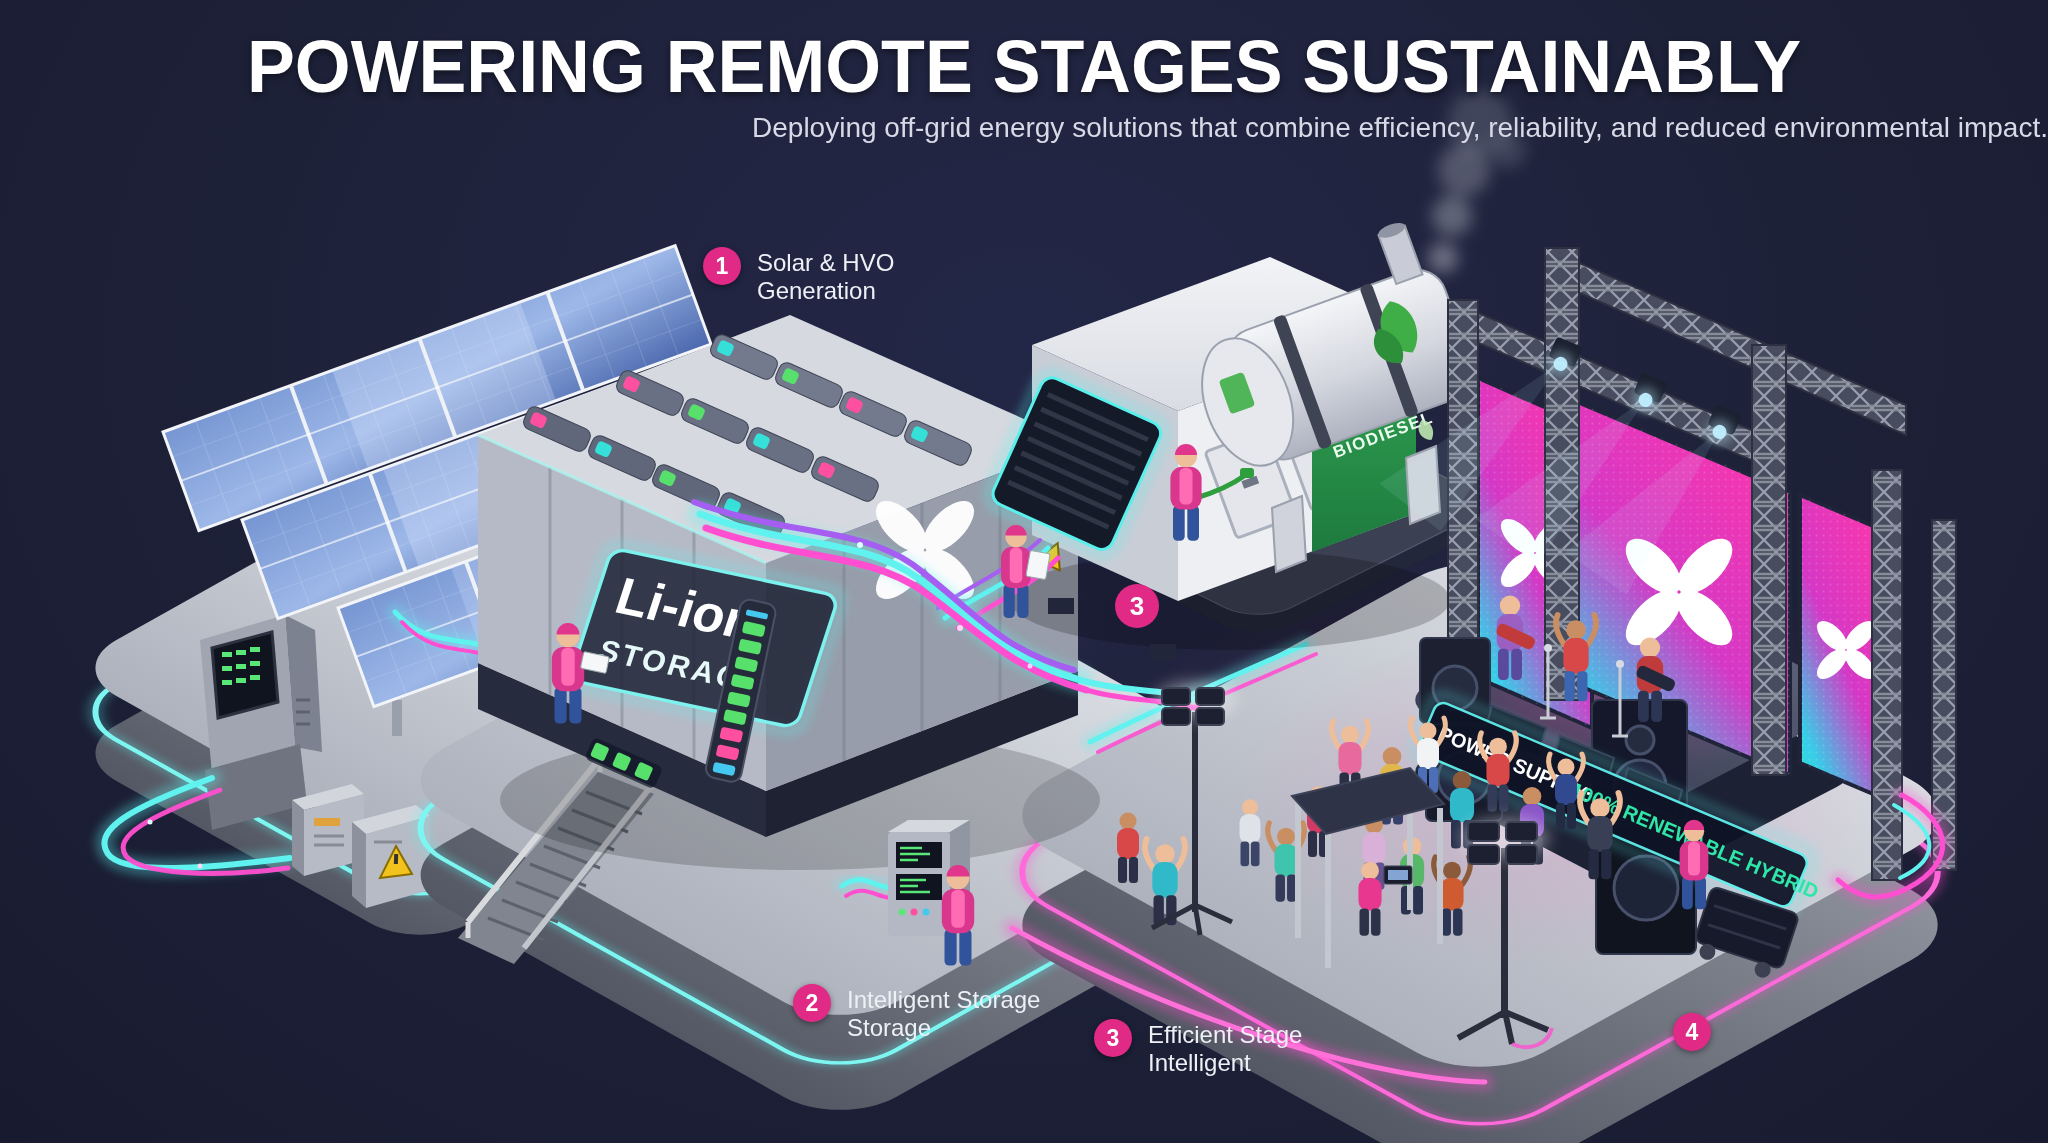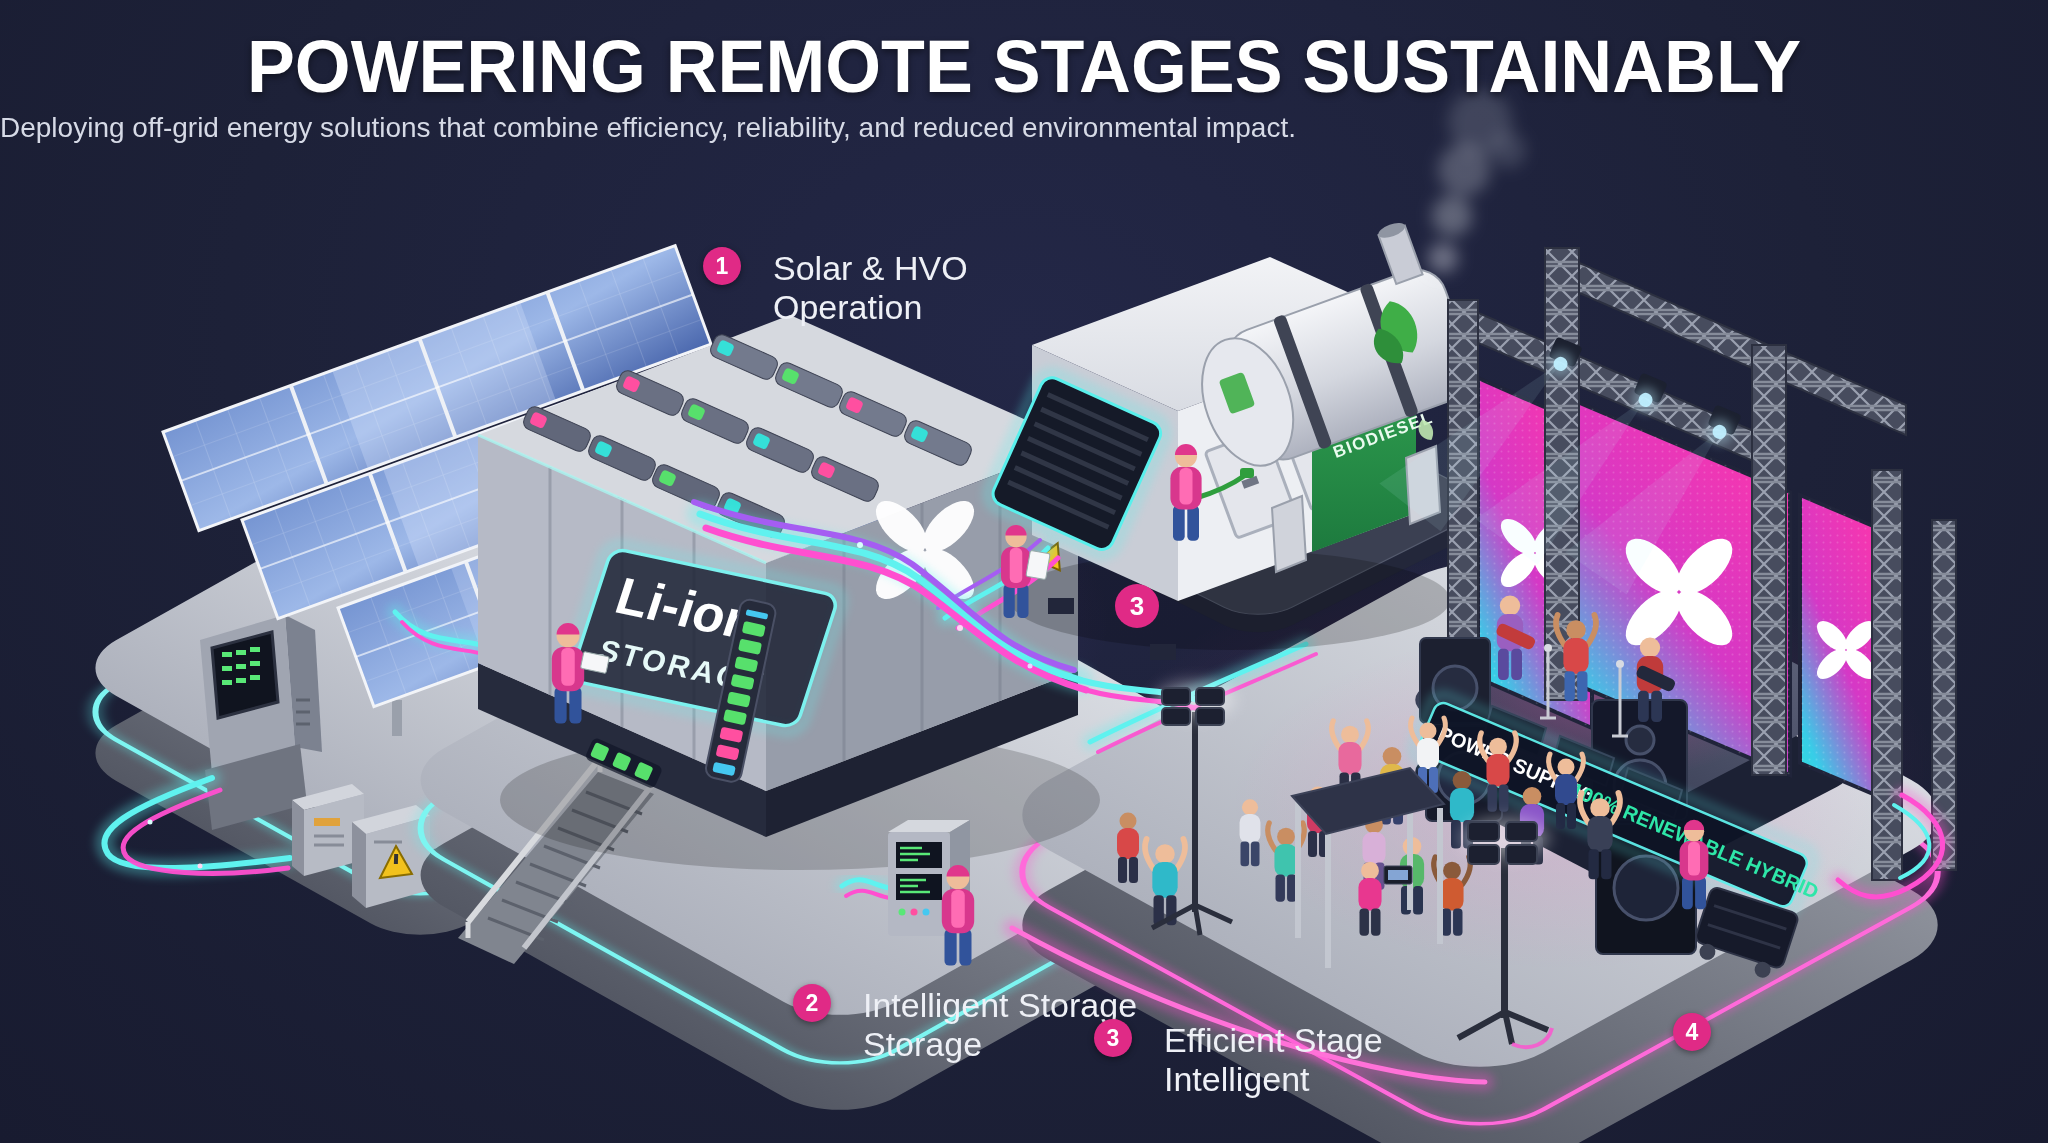--- a/index.html
+++ b/index.html
@@ -2,27 +2,27 @@
 <html><head>
 <meta charset="utf-8">
 <style>
   html,body{margin:0;padding:0;background:#11131f;}
   .canvas{position:relative;width:2048px;height:1143px;overflow:hidden;
     background:radial-gradient(ellipse at 50% 30%, #232747 0%, #1d2138 55%, #181b30 100%);
     font-family:"Liberation Sans", sans-serif;}
   .hdr-title{position:absolute;top:24px;left:0;width:100%;text-align:center;color:#ffffff;
     font-size:74px;font-weight:800;letter-spacing:0px;transform:scaleX(.97);
     text-shadow:0 3px 8px rgba(0,0,0,.45);white-space:nowrap;}
-  .hdr-sub{position:absolute;top:112px;left:0;width:100%;text-align:left;color:#d6dae6;
+  .hdr-sub{position:absolute;top:112px;left:0;width:100%;text-align:right;color:#d6dae6;
     font-size:28px;font-weight:400;}
   .badge{position:absolute;display:flex;gap:16px;align-items:flex-start;}
   .badge-circle{width:38px;height:38px;border-radius:50%;background:#e02a86;color:#fff;
     font-weight:700;font-size:23px;display:flex;align-items:center;justify-content:center;
     box-shadow:0 2px 6px rgba(0,0,0,.4);flex:0 0 auto;}
-  .badge-label{color:#eef0f6;font-size:34px;line-height:1.16;padding-top:2px;margin-left:16px;}
+  .badge-label{color:#eef0f6;font-size:24px;line-height:1.16;padding-top:2px;}
   svg text{font-family:"Liberation Sans", sans-serif;}
   .cable{fill:none;stroke-linecap:round;}
   .cgl{fill:none;stroke-linecap:round;opacity:.33;filter:url(#b5);}
 </style>
 </head>
 <body>
 
 <div class="canvas">
 
 <svg width="2048" height="1143" viewBox="0 0 2048 1143" style="position:absolute;left:0;top:0">
@@ -624,21 +624,21 @@
   </g>
 </svg>
 
 <div class="hdr-title">POWERING REMOTE STAGES SUSTAINABLY</div>
 <div class="hdr-sub">Deploying off-grid energy solutions that combine efficiency, reliability, and reduced environmental impact.</div>
 
 <div class="badge" style="left:703px;top:247px">
   <div class="badge-circle">1</div>
   <div class="badge-label">
     <div>Solar &amp; HVO</div>
-    <div>Operation</div>
+    <div>Generation</div>
   </div>
 </div>
 
 <div class="badge" style="left:793px;top:984px">
   <div class="badge-circle">2</div>
   <div class="badge-label">
     <div>Intelligent Storage</div>
     <div>Storage</div>
   </div>
 </div>

